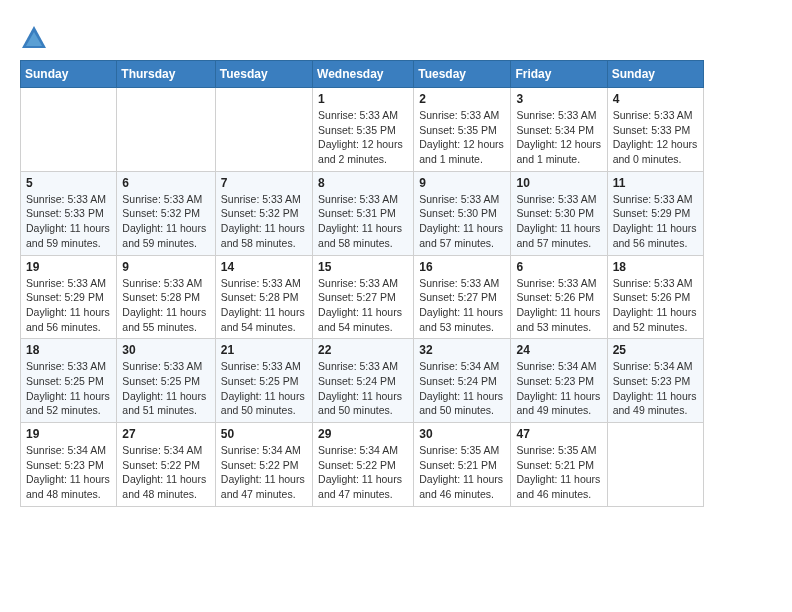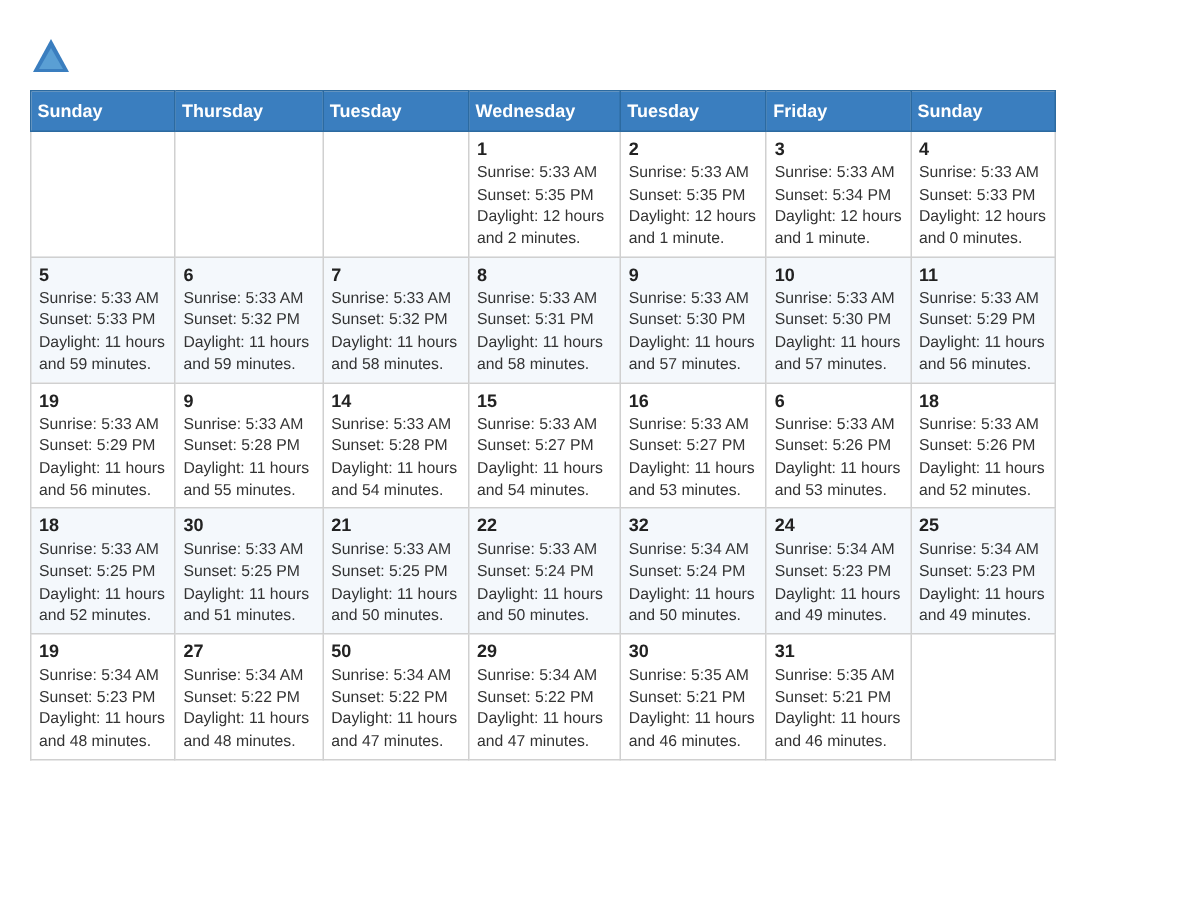--- a/index.html
+++ b/index.html
@@ -346,21 +346,21 @@
 and 47 minutes.</div>
           </td>
           <td>
             <span class="day-num">30</span>
             <div class="day-info" style="white-space: pre-line;">Sunrise: 5:35 AM
 Sunset: 5:21 PM
 Daylight: 11 hours
 and 46 minutes.</div>
           </td>
           <td>
-            <span class="day-num">31</span>
+            <span class="day-num">47</span>
             <div class="day-info" style="white-space: pre-line;">Sunrise: 5:35 AM
 Sunset: 5:21 PM
 Daylight: 11 hours
 and 46 minutes.</div>
           </td>
           <td class="empty-cell"></td>
         </tr>
       </tbody>
   </table>
 </div>

